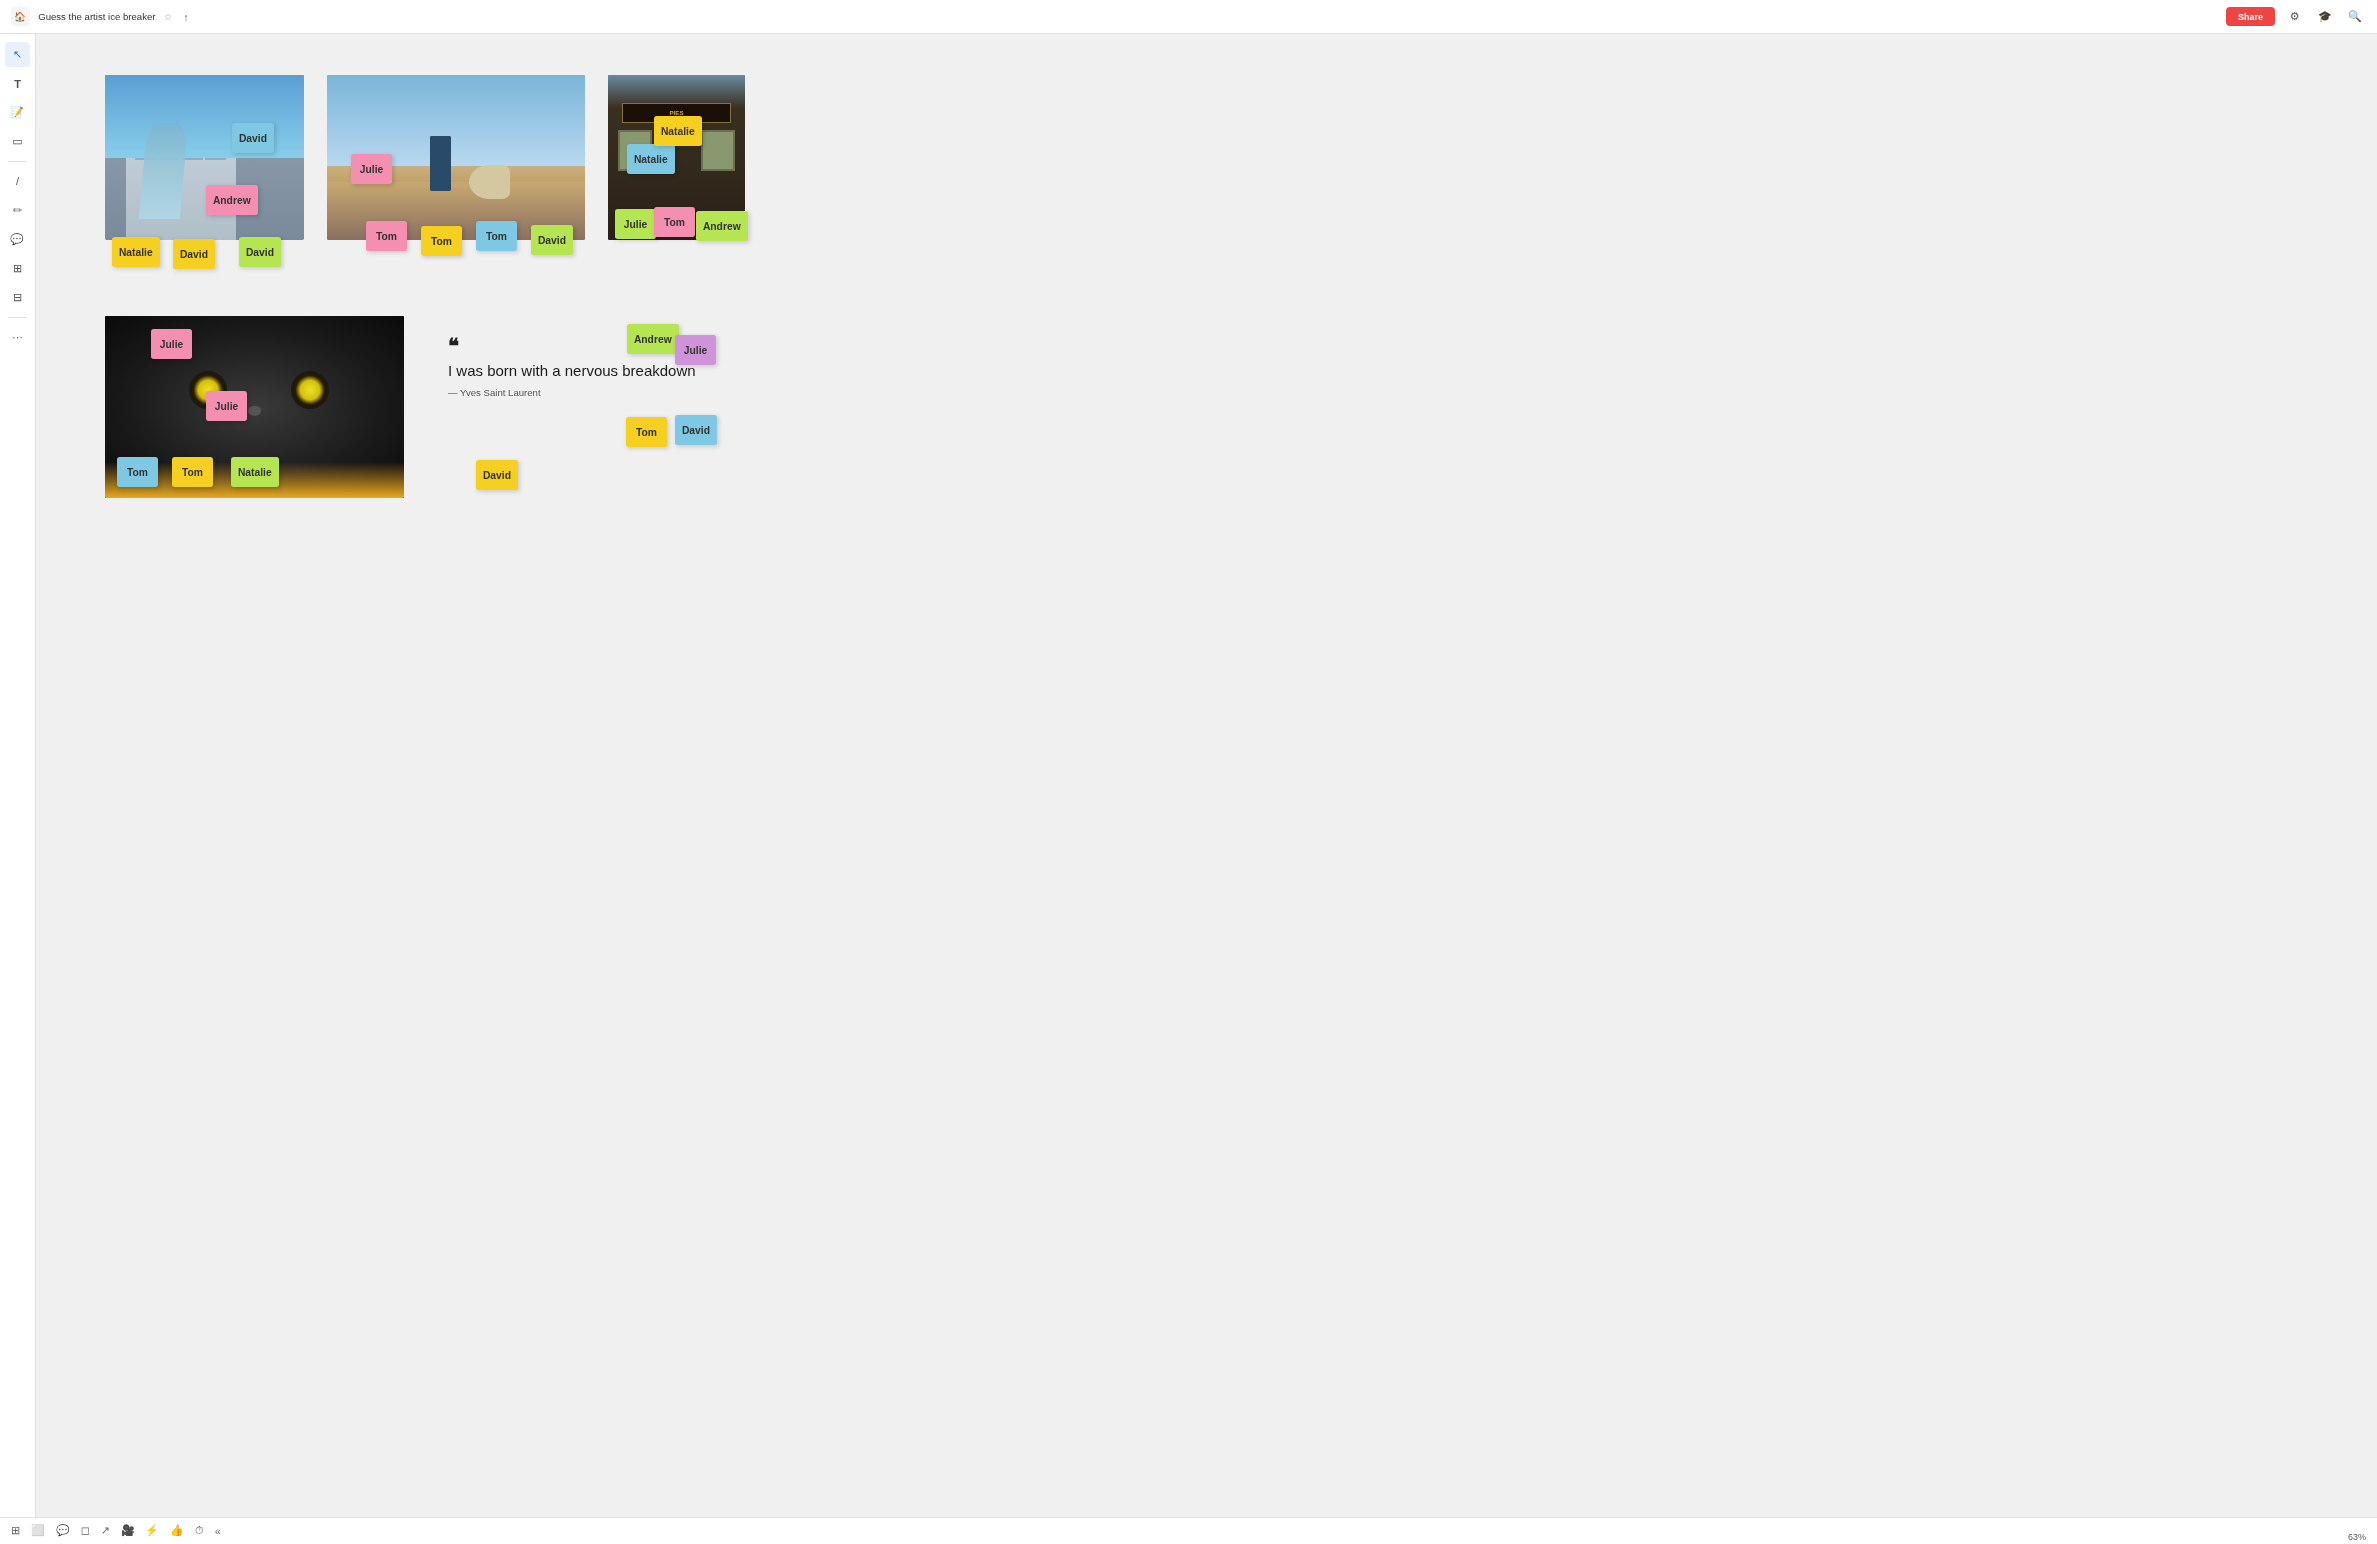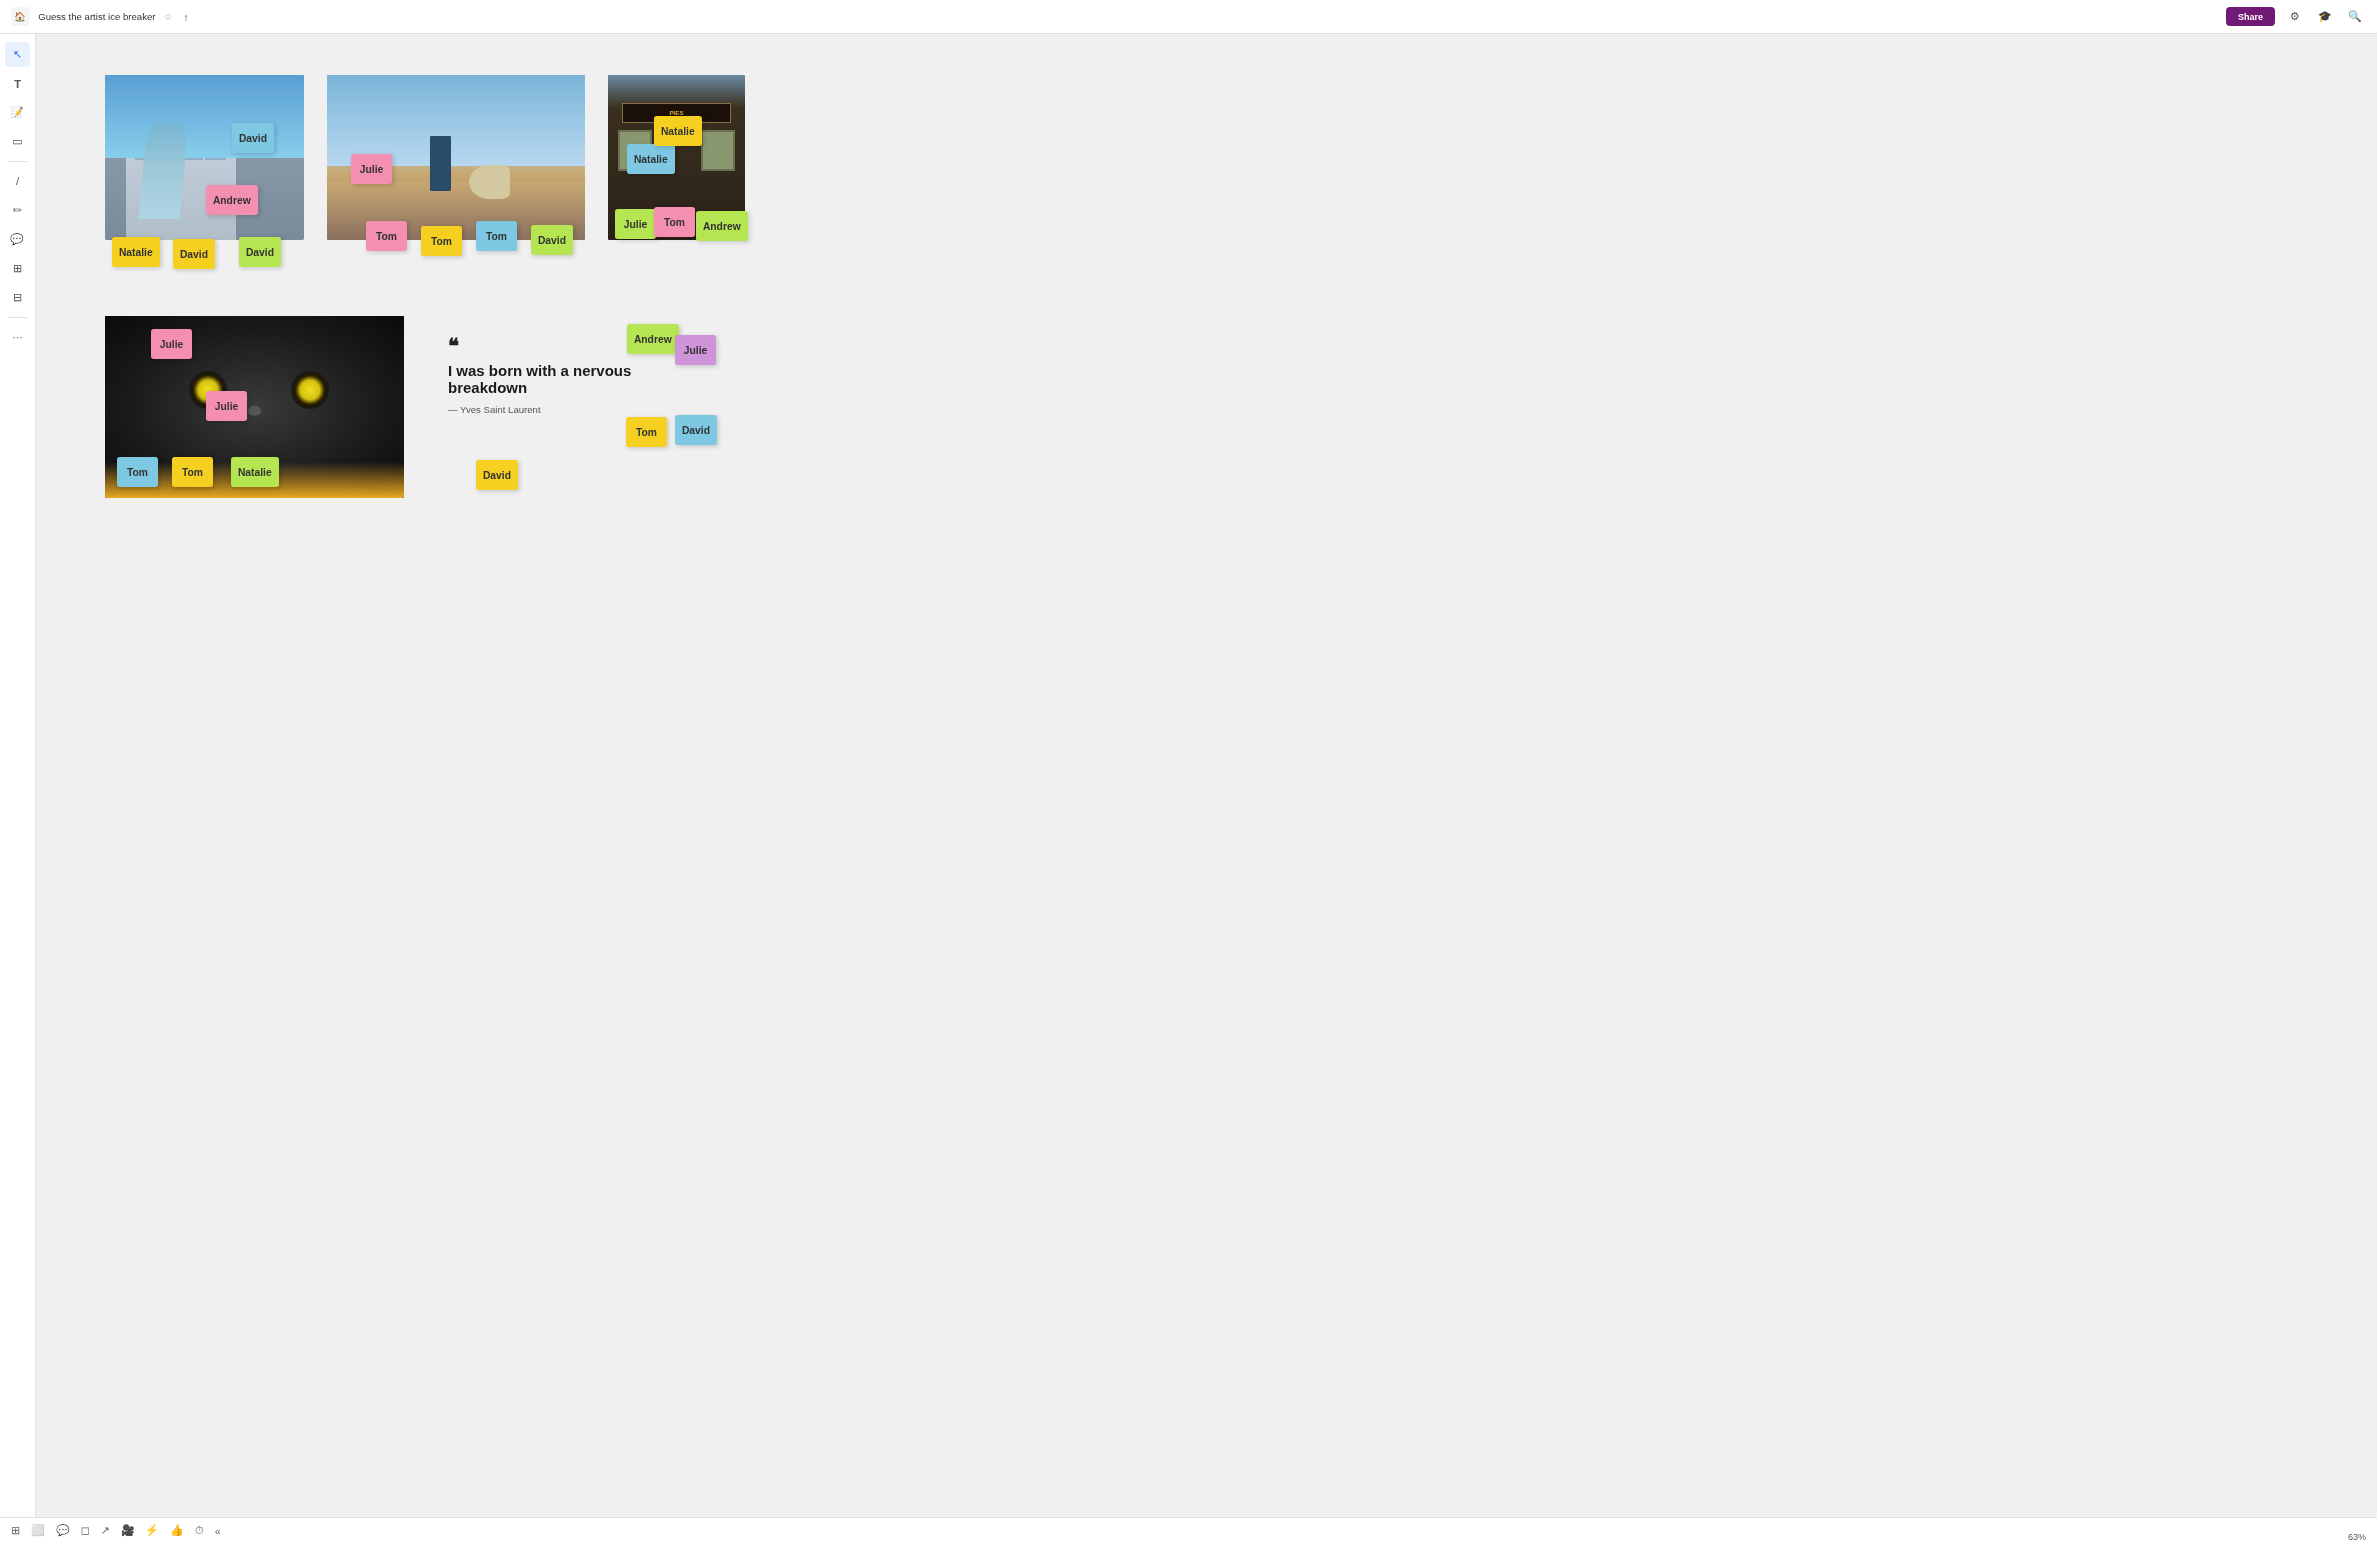--- a/index.html
+++ b/index.html
@@ -10,21 +10,21 @@
       position: fixed; top: 0; left: 0; right: 0; height: 34px;
       background: #fff; border-bottom: 0.7px solid #e0e0e0;
       display: flex; align-items: center; padding: 0 11px; z-index: 100;
       gap: 8.2px;
     }
     .header-home { width: 19px; height: 19px; background: #f5f5f5; border-radius: 4.1px; display: flex; align-items: center; justify-content: center; cursor: pointer; font-size: 9.6px; }
     .header-title { font-size: 9.6px; color: #333; font-weight: 500; }
     .header-star { color: #aaa; font-size: 9.6px; cursor: pointer; }
     .header-export { color: #666; font-size: 11px; cursor: pointer; margin-left: 2.7px; }
     .header-spacer { flex: 1; }
-    .btn-share { background: #701a75; color: #fff; border: none; border-radius: 4.1px; padding: 4.8px 12.4px; font-size: 9px; font-weight: 600; cursor: pointer; }
+    .btn-share { background: #ef4444; color: #fff; border: none; border-radius: 4.1px; padding: 4.8px 12.4px; font-size: 9px; font-weight: 600; cursor: pointer; }
     .header-icon { width: 22px; height: 22px; display: flex; align-items: center; justify-content: center; cursor: pointer; color: #555; font-size: 11px; }
 
     
     .toolbar {
       position: fixed; left: 0; top: 34px; bottom: 27.5px;
       width: 36px; background: #fff; border-right: 0.7px solid #e0e0e0;
       display: flex; flex-direction: column; align-items: center; padding: 8.2px 0; gap: 4.1px;
       z-index: 100;
     }
     .tool-btn {
@@ -68,21 +68,21 @@
     .sticky-purple { background: #ce93d8; }
 
     
     .quote-section {
       position: absolute;
     }
     .quote-marks {
       font-size: 25px; color: #333; font-weight: 900; line-height: 1;
     }
     .quote-text {
-      font-size: 15px; font-weight: 700; color: #1a1a1a; margin-top: 5.5px; max-width: 261px;
+      font-size: 15px; font-weight: 400; color: #1a1a1a; margin-top: 5.5px; max-width: 261px;
     }
     .quote-author { font-size: 9.6px; color: #555; margin-top: 8px; }
 
     
     .canvas-image {
       position: absolute;
       overflow: hidden;
       border-radius: 1.4px;
     }
 

